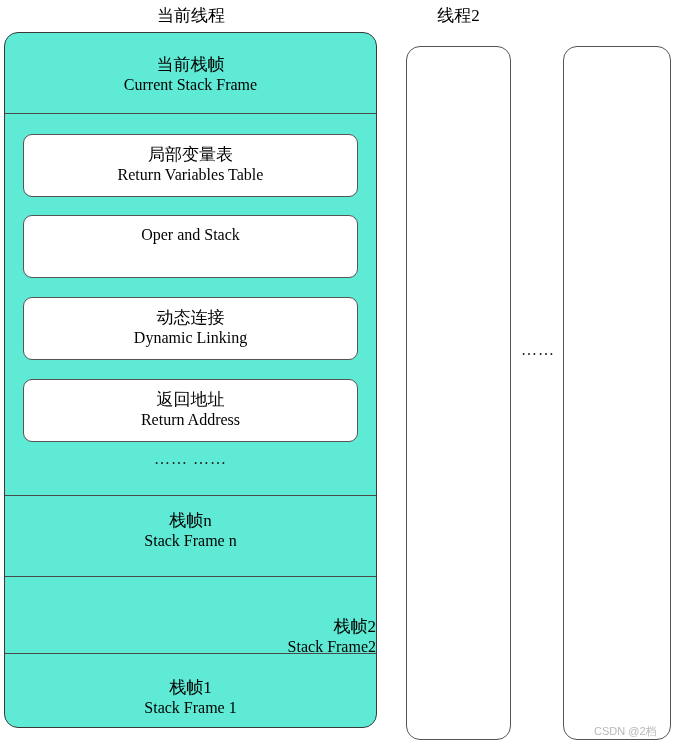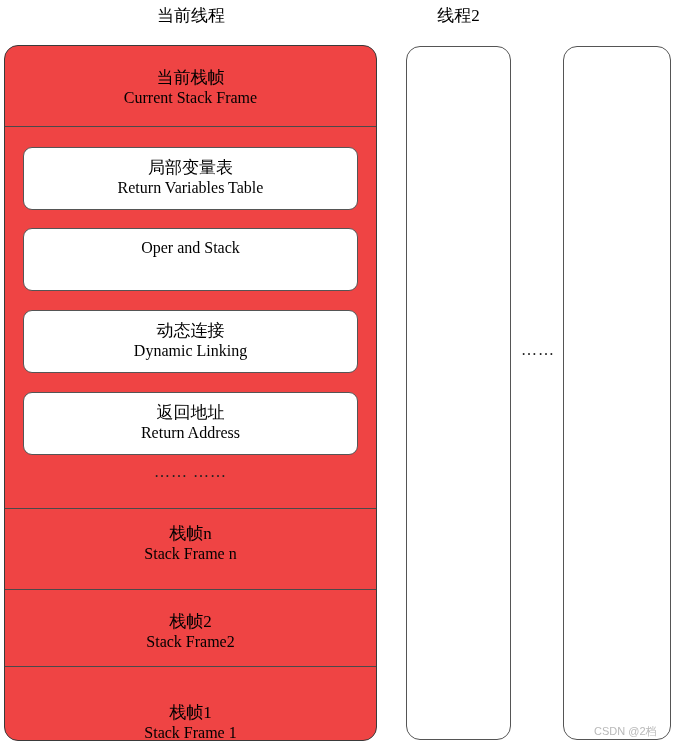--- a/index.html
+++ b/index.html
@@ -33,27 +33,27 @@
     white-space: nowrap;
   }
   #title-current { left: 4px;   top: 6px;  width: 374px; }
   #title-thread2 { left: 406px; top: 6px;  width: 105px; }
   #title-threadn { left: 563px; top: 6px;  width: 108px; }
 
   
   #current-thread-stack {
     position: absolute;
     left: 4px;
-    top: 45px;
+    top: 32px;
     width: 373px;
     height: 696px;
     box-sizing: border-box;
     border: 1.3px solid #3a3a3a;
     border-radius: 14px;
-    background: #ef4444;
+    background: #5eead4;
   }
 
   .stack-section {
     position: absolute;
     left: 0;
     width: 100%;
     box-sizing: border-box;
     text-align: center;
   }
   .stack-section .zh {
@@ -120,23 +120,23 @@
     text-align: center;
     font-size: 16px;
     letter-spacing: 1px;
     color: #222;
   }
 
   #sep-2 { top: 462px; }
 
   #sec-frame-n  { top: 462px; height: 81px; padding-top: 15px; }
   #sep-3 { top: 543px; }
-  #sec-frame-2  { top: 543px; height: 77px; padding-top: 22px; }
+  #sec-frame-2  { top: 543px; height: 77px; padding-top: 40px; text-align: right; }
   #sep-4 { top: 620px; }
-  #sec-frame-1  { top: 620px; height: 74px; padding-top: 36px; }
+  #sec-frame-1  { top: 620px; height: 74px; padding-top: 24px; }
 
   
   .thread-col {
     position: absolute;
     top: 46px;
     height: 694px;
     box-sizing: border-box;
     border: 1.2px solid #555;
     border-radius: 14px;
     background: #fff;

